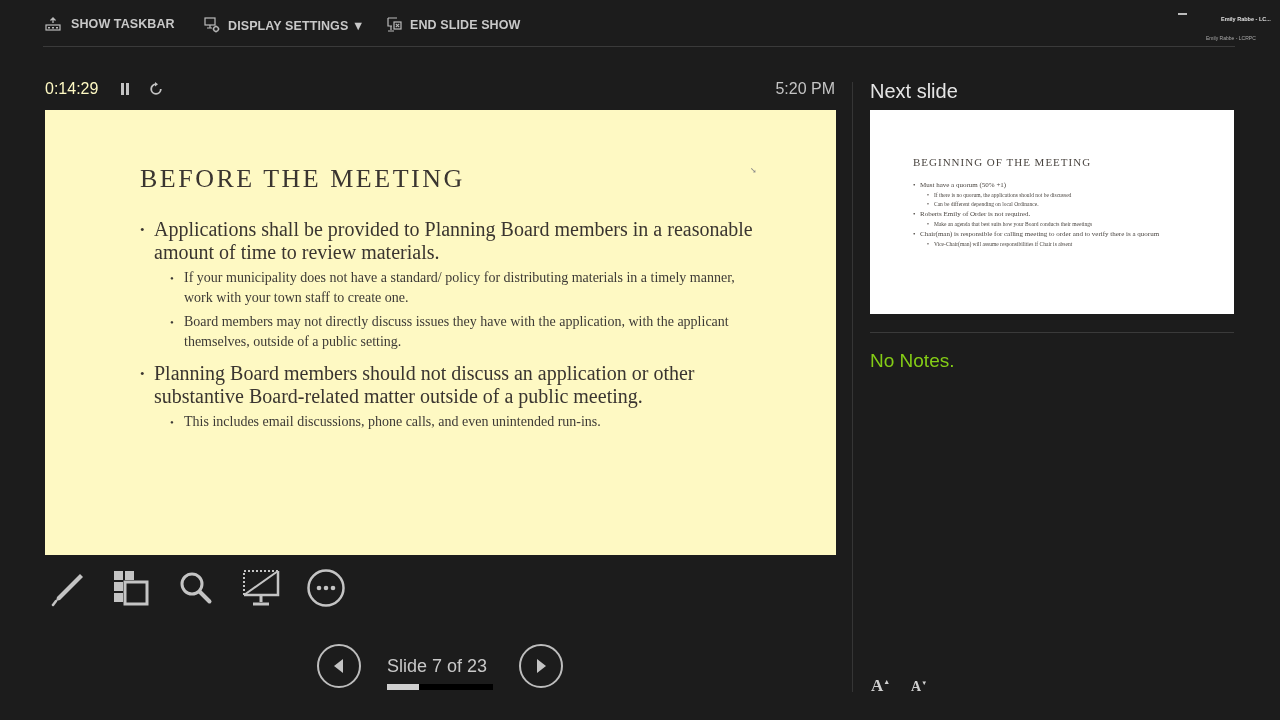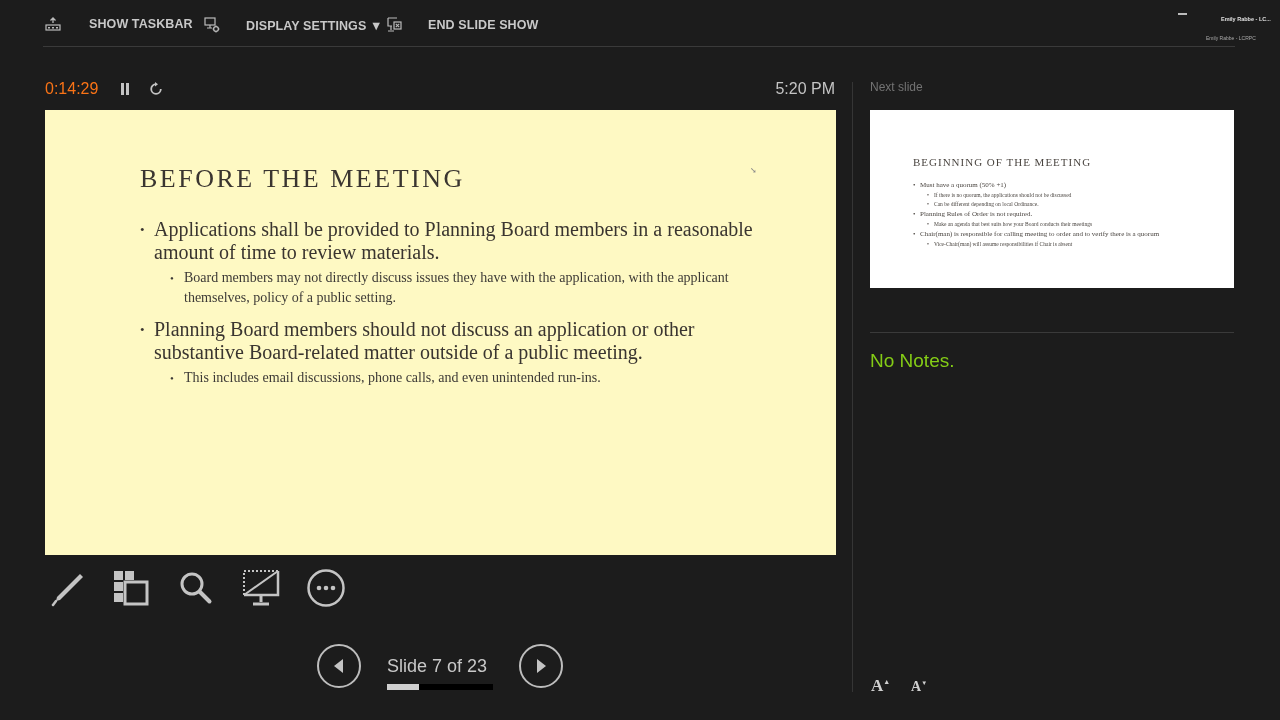--- a/index.html
+++ b/index.html
@@ -1,41 +1,41 @@
 <!DOCTYPE html>
 <html><head>
 <meta charset="utf-8">
 <style>
   html, body { margin:0; padding:0; }
   body { width:1280px; height:720px; background:#1c1c1c; color:#bdbdbd; font-family:"Liberation Sans", sans-serif; position:relative; overflow:hidden; }
   .topbar { position:absolute; left:0; top:0; width:1280px; height:48px; }
-  .tb-item { position:absolute; top:17px; display:flex; align-items:center; gap:26px; font-size:12.5px; font-weight:bold; color:#c8c8c8; letter-spacing:0.1px; cursor:pointer; }
+  .tb-item { position:absolute; top:17px; display:flex; align-items:center; gap:8px; font-size:12.5px; font-weight:bold; color:#c8c8c8; letter-spacing:0.1px; cursor:pointer; }
   .tb-item svg { display:block; }
   .tb-divider { position:absolute; left:43px; top:46px; width:1192px; height:1px; background:#3a3a3a; }
   .user-min { position:absolute; left:1178px; top:13px; width:9px; height:2px; background:#bbb; }
   .user-name1 { position:absolute; left:1221px; top:16px; font-size:5.5px; font-weight:bold; color:#e0e0e0; }
   .user-name2 { position:absolute; left:1206px; top:35px; font-size:5px; color:#aaa; }
 
-  .timer { position:absolute; left:45px; top:80px; font-size:16px; color:#f97316; }
+  .timer { position:absolute; left:45px; top:80px; font-size:16px; color:#fef9c3; }
   .ctrl-icon { position:absolute; top:82px; cursor:pointer; }
   .clock { position:absolute; right:445px; top:80px; font-size:16px; color:#c4c4c4; }
   .vdivider { position:absolute; left:852px; top:82px; width:1px; height:610px; background:#353535; }
 
   .slide { position:absolute; left:45px; top:110px; width:791px; height:445px; background:#fef9c3; font-family:"Liberation Serif", "DejaVu Serif", serif; color:#3a3530; }
   .slide-title { position:absolute; left:95px; top:54px; font-size:26px; letter-spacing:2.5px; color:#3a3530; }
   .slide-body { position:absolute; left:95px; top:108px; width:620px; }
   .b1 { position:relative; padding-left:14px; font-size:20px; line-height:23px; margin-bottom:4px; }
   .b1::before { content:"•"; position:absolute; left:0; top:0; font-size:13px; }
   .b2 { position:relative; padding-left:44px; font-size:14px; line-height:20px; margin-bottom:4px; color:#3d3a36; }
   .b2::before { content:"•"; position:absolute; left:30px; top:0; font-size:11px; }
   .b1.gap { margin-top:10px; }
   .cursor-mark { position:absolute; left:705px; top:56px; font-size:8px; color:#888; }
 
-  .next-label { position:absolute; left:870px; top:80px; font-size:12px; color:#737373; }
-  .next-thumb { position:absolute; left:870px; top:110px; width:364px; height:178px; background:#fff; font-family:"Liberation Serif", serif; color:#4a4540; }
+  .next-label { position:absolute; left:870px; top:80px; font-size:20px; color:#e5e5e5; }
+  .next-thumb { position:absolute; left:870px; top:110px; width:364px; height:204px; background:#fff; font-family:"Liberation Serif", serif; color:#4a4540; }
   .nt-title { position:absolute; left:43px; top:46px; font-size:11px; letter-spacing:1px; }
   .nt-body { position:absolute; left:43px; top:70px; width:300px; }
   .nt1 { position:relative; padding-left:7px; font-size:7px; line-height:10px; margin-bottom:1px; }
   .nt1::before { content:"•"; position:absolute; left:0; top:0; }
   .nt2 { position:relative; padding-left:21px; font-size:5.5px; line-height:8px; margin-bottom:1px; }
   .nt2::before { content:"•"; position:absolute; left:14px; top:0; }
   .notes-div { position:absolute; left:870px; top:332px; width:364px; height:1px; background:#3a3a3a; }
   .notes { position:absolute; left:870px; top:350px; font-size:19px; color:#84cc16; }
 
   .tools { position:absolute; left:45px; top:567px; display:flex; gap:0; }
@@ -100,35 +100,36 @@
     </svg>
 </div>
 <div class="clock">5:20 PM</div>
 
 <div class="vdivider"></div>
 
 <div class="slide">
   <div class="slide-title">BEFORE THE MEETING</div>
   <div class="slide-body">
     <div class="b1">Applications shall be provided to Planning Board members in a reasonable amount of time to review materials.</div>
-    <div class="b2">Board members may not directly discuss issues they have with the application, with the applicant themselves, policy of a public setting.</div>
+    <div class="b2">If your municipality does not have a standard/ policy for distributing materials in a timely manner, work with your town staff to create one.</div>
+    <div class="b2">Board members may not directly discuss issues they have with the application, with the applicant themselves, outside of a public setting.</div>
     <div class="b1 gap">Planning Board members should not discuss an application or other substantive Board-related matter outside of a public meeting.</div>
     <div class="b2">This includes email discussions, phone calls, and even unintended run-ins.</div>
   </div>
   <div class="cursor-mark">➘</div>
 </div>
 
 <div class="next-label">Next slide</div>
 <div class="next-thumb">
   <div class="nt-title">BEGINNING OF THE MEETING</div>
   <div class="nt-body">
     <div class="nt1">Must have a quorum (50% +1)</div>
     <div class="nt2">If there is no quorum, the applications should not be discussed</div>
     <div class="nt2">Can be different depending on local Ordinance.</div>
-    <div class="nt1">Planning Rules of Order is not required.</div>
+    <div class="nt1">Roberts Emily of Order is not required.</div>
     <div class="nt2">Make an agenda that best suits how your Board conducts their meetings</div>
     <div class="nt1">Chair(man) is responsible for calling meeting to order and to verify there is a quorum</div>
     <div class="nt2">Vice-Chair(man) will assume responsibilities if Chair is absent</div>
   </div>
 </div>
 <div class="notes-div"></div>
 <div class="notes">No Notes.</div>
 
 <div class="tools">
   <div class="tool">

